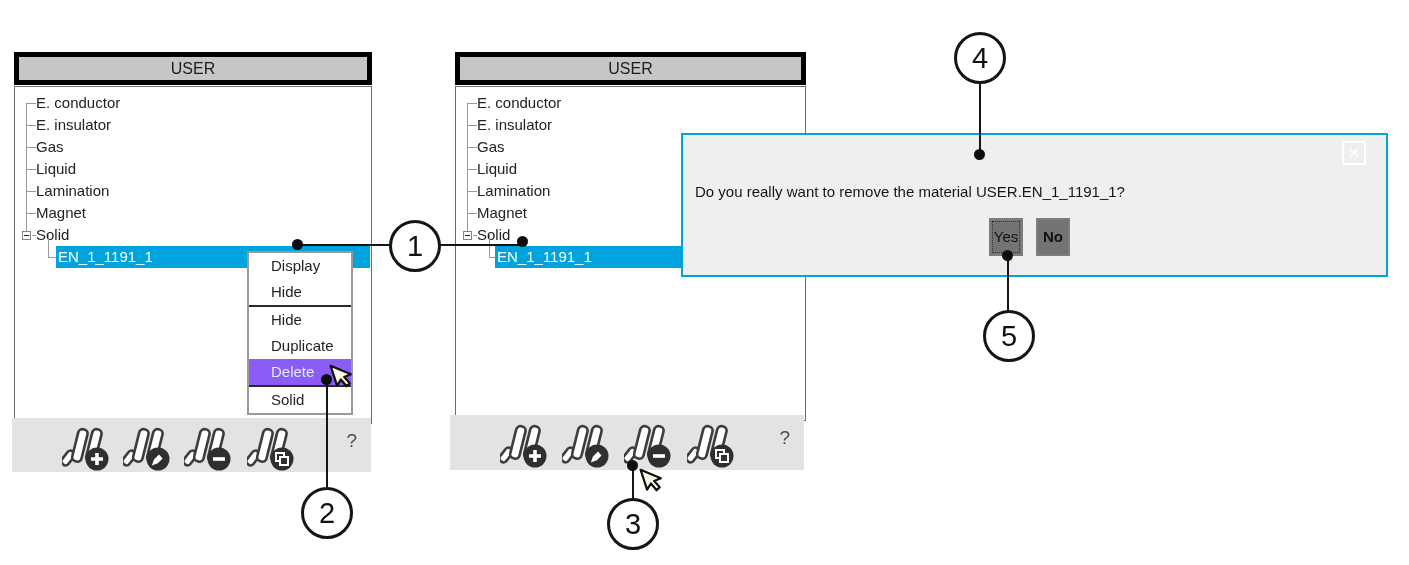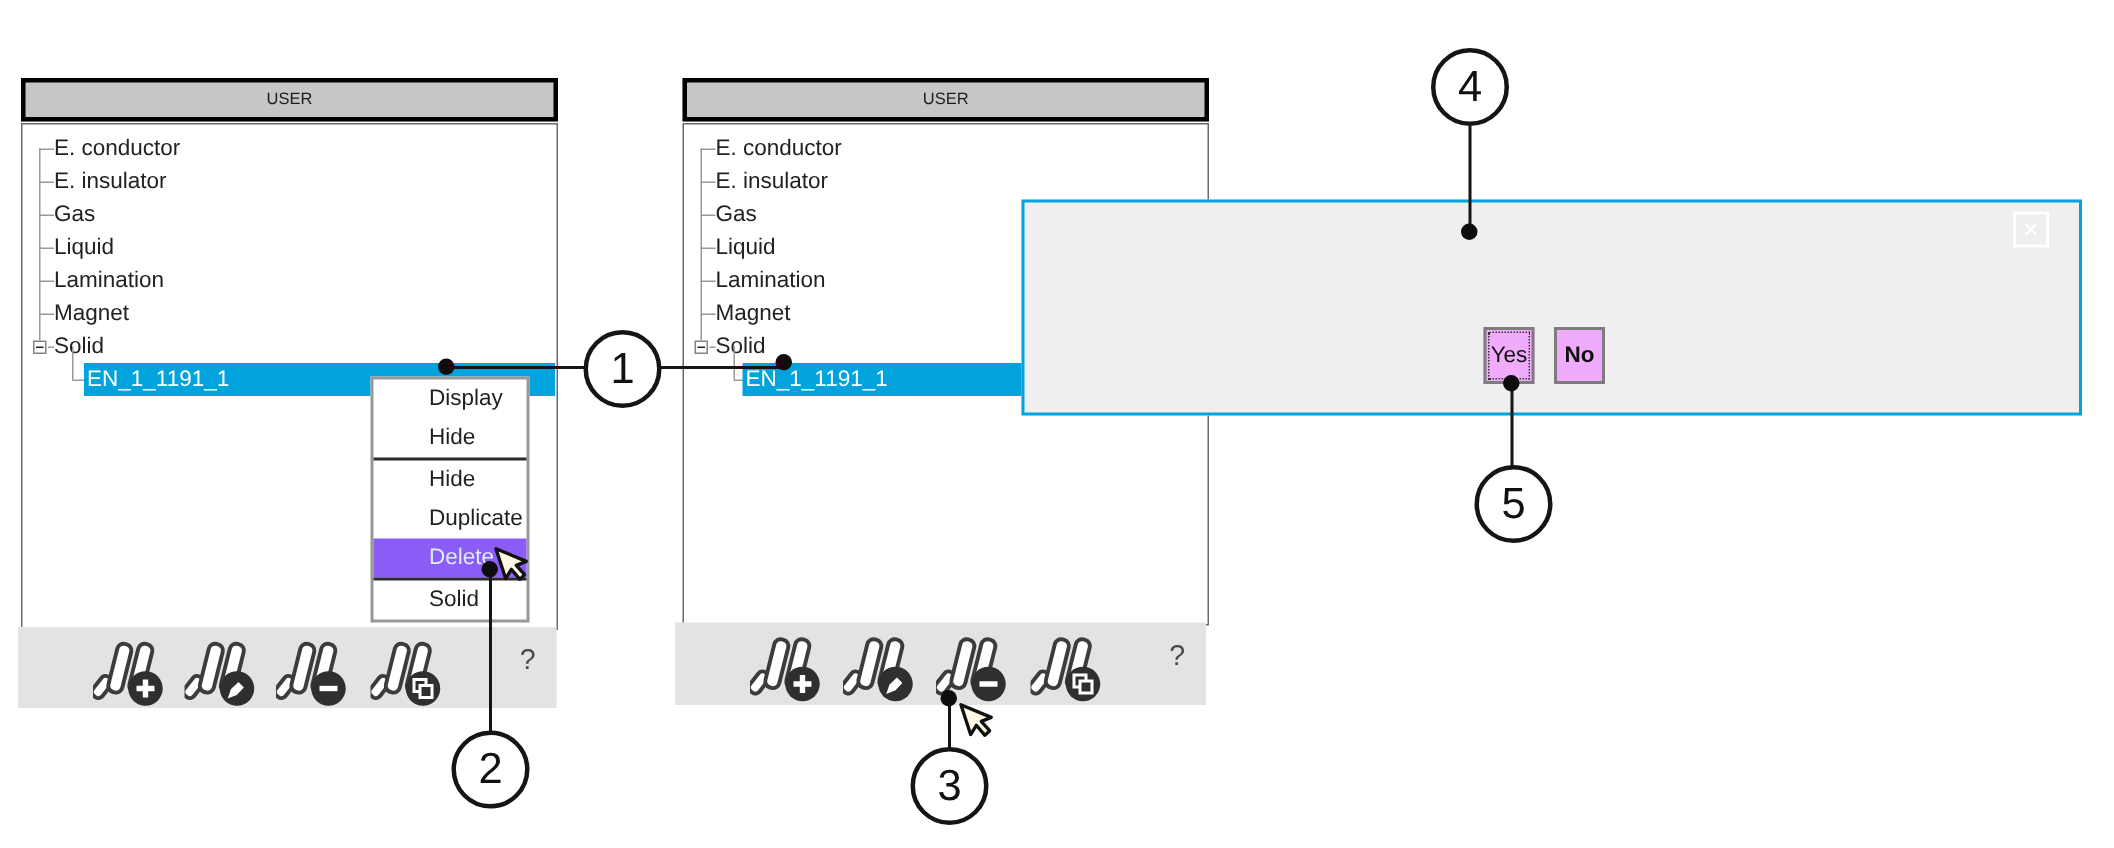--- a/index.html
+++ b/index.html
@@ -1,22 +1,22 @@
 <!DOCTYPE html>
 <html><head>
 <meta charset="utf-8">
 <style>
   html,body{margin:0;padding:0;background:#fff;}
   .canvas{position:relative;width:1409px;height:565px;background:#fff;overflow:hidden;
           font-family:"Liberation Sans","DejaVu Sans",sans-serif;}
 
   
   .panel{position:absolute;z-index:1;}
-  .panel-header{height:23px;background:#c7c6c6;border:3px solid #000000;text-align:center;
-                line-height:23px;font-size:11px;color:#1d1d1d;}
+  .panel-header{height:23px;background:#c7c6c6;border:5px solid #000000;text-align:center;
+                line-height:23px;font-size:16px;color:#1d1d1d;}
   .tree{position:relative;background:#fff;border:1px solid #6a6a6a;border-top:1px solid #6a6a6a;
         margin-top:1px;overflow:hidden;}
   .trow{position:absolute;left:0;width:100%;height:22px;line-height:22px;font-size:15px;color:#222;
         padding-left:21px;box-sizing:border-box;white-space:nowrap;}
   .tick{position:absolute;left:11px;top:11px;width:10px;height:0;border-top:1px solid #999;}
   .trow.solid .tick{left:17px;width:4px;}
   .vline{position:absolute;left:11px;top:16px;width:0;height:132px;border-left:1px solid #999;}
   .expander{position:absolute;left:7px;top:7px;width:9px;height:9px;background:#fff;
             border:1px solid #848484;box-sizing:border-box;}
   .expander::after{content:"";position:absolute;left:1px;top:3px;width:5px;height:0;border-top:1px solid #222;}
@@ -26,32 +26,32 @@
           padding-left:2px;box-sizing:border-box;white-space:nowrap;}
 
   
   .toolbar{position:absolute;background:#e4e3e3;z-index:1;}
   .ticon{position:absolute;top:8px;width:50px;height:46px;}
   .thelp{position:absolute;right:14px;top:12px;font-size:19px;color:#4a4a4a;}
 
   
   .ctx{position:absolute;left:247px;top:251px;width:106px;background:#fff;border:2px solid #989898;
        z-index:5;box-sizing:border-box;}
-  .ctx-item{height:26px;line-height:26px;font-size:15px;color:#1f1f1f;padding-left:37px;}
+  .ctx-item{height:26px;line-height:26px;font-size:15px;color:#1f1f1f;padding-left:22px;}
   .ctx-sep{height:0;border-top:2px solid #2b2b2b;}
 
   
   .dialog{position:absolute;left:681px;top:133px;width:707px;height:144px;box-sizing:border-box;
           border:2px solid var(--accent);background:#f0efef;z-index:6;}
   .dlg-title{height:36px;background:var(--accent);color:#fff;font-weight:bold;font-size:16px;
              line-height:36px;padding-left:12px;}
   .dlg-close{position:absolute;top:6px;right:20px;width:24px;height:24px;border:2px solid #fff;
              color:#fff;font-size:14px;font-weight:bold;text-align:center;line-height:20px;box-sizing:border-box;}
   .dlg-msg{position:absolute;left:12px;top:48px;font-size:15px;color:#161616;}
-  .dlg-btn{position:absolute;top:83px;width:34px;height:38px;background:#f0abfc;border:2px solid #7d7d7d;
+  .dlg-btn{position:absolute;top:83px;width:34px;height:38px;background:#737373;border:2px solid #7d7d7d;
            font-size:15px;color:#111;text-align:center;line-height:34px;box-sizing:border-box;}
   .dlg-btn.yes{left:306px;outline:1px dotted #333;outline-offset:-4px;}
   .dlg-btn.no{left:353px;font-weight:bold;}
 
   
   .callout{position:absolute;width:52px;height:52px;border:3px solid #151515;border-radius:50%;
            background:#fff;z-index:10;text-align:center;line-height:47px;font-size:29px;color:#111;
            box-sizing:border-box;}
   .cline{position:absolute;background:#151515;z-index:8;}
   .dot{position:absolute;width:11px;height:11px;border-radius:50%;background:#0d0d0d;z-index:8;}
@@ -192,20 +192,21 @@
       </g>
       <circle cx="35" cy="33" r="11.5" fill="#2f2f2f"></circle>
       <rect x="29" y="27" width="8" height="8" fill="#2f2f2f" stroke="#fff" stroke-width="2"></rect>
       <rect x="33" y="31" width="8" height="8" fill="#2f2f2f" stroke="#fff" stroke-width="2"></rect>
     </svg>
     <div class="thelp">?</div>
   </div>
 
   <div class="dialog">
     <div class="dlg-close">✕</div>
+    <div class="dlg-msg">Do you really want to remove the material USER.EN_1_1191_1?</div>
     <div class="dlg-btn yes">Yes</div>
     <div class="dlg-btn no">No</div>
   </div>
 
   <div class="cline" style="left:297px;top:244px;width:93px;height:2px;"></div>
   <div class="cline" style="left:440px;top:244px;width:83px;height:2px;"></div>
   <div class="cline" style="left:326px;top:380px;width:2px;height:108px;"></div>
   <div class="cline" style="left:632px;top:465px;width:2px;height:34px;"></div>
   <div class="cline" style="left:979px;top:84px;width:2px;height:72px;"></div>
   <div class="cline" style="left:1007px;top:256px;width:2px;height:55px;"></div>

